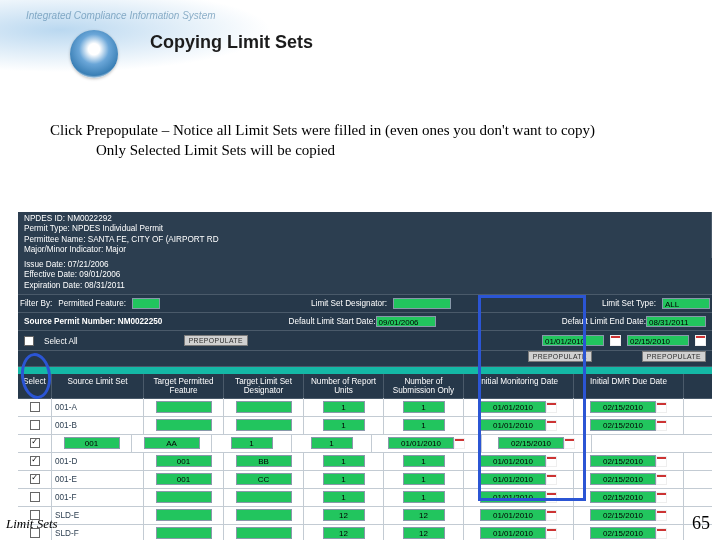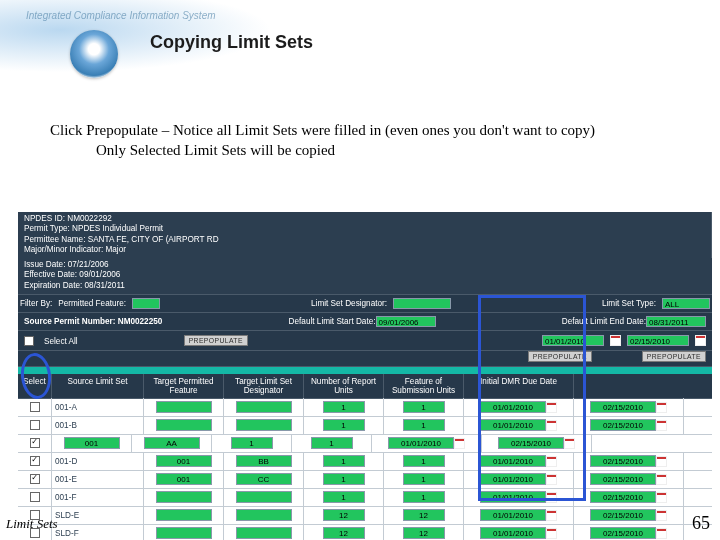--- a/index.html
+++ b/index.html
@@ -177,21 +177,22 @@
     <span style="width:30px"></span>
     <span class="btn">PREPOPULATE</span>
   </div>
 
   <div class="headers">
     <div class="c-sel">Select</div>
     <div class="c-src">Source Limit Set</div>
     <div class="c-tpf">Target Permitted Feature</div>
     <div class="c-tlsd">Target Limit Set Designator</div>
     <div class="c-nru">Number of Report Units</div>
-    <div class="c-nsu">Feature of Submission Units</div>
+    <div class="c-nsu">Number of Submission Only</div>
+    <div class="c-imd">Initial Monitoring Date</div>
     <div class="c-idd">Initial DMR Due Date</div>
   </div>
 
   <div class="rows-wrap" id="rows">
       <div class="row">
         <div class="c-sel">
           <span class="cbox"></span>
         </div>
         <div class="c-src">001-A</div>
         <div class="c-tpf">

